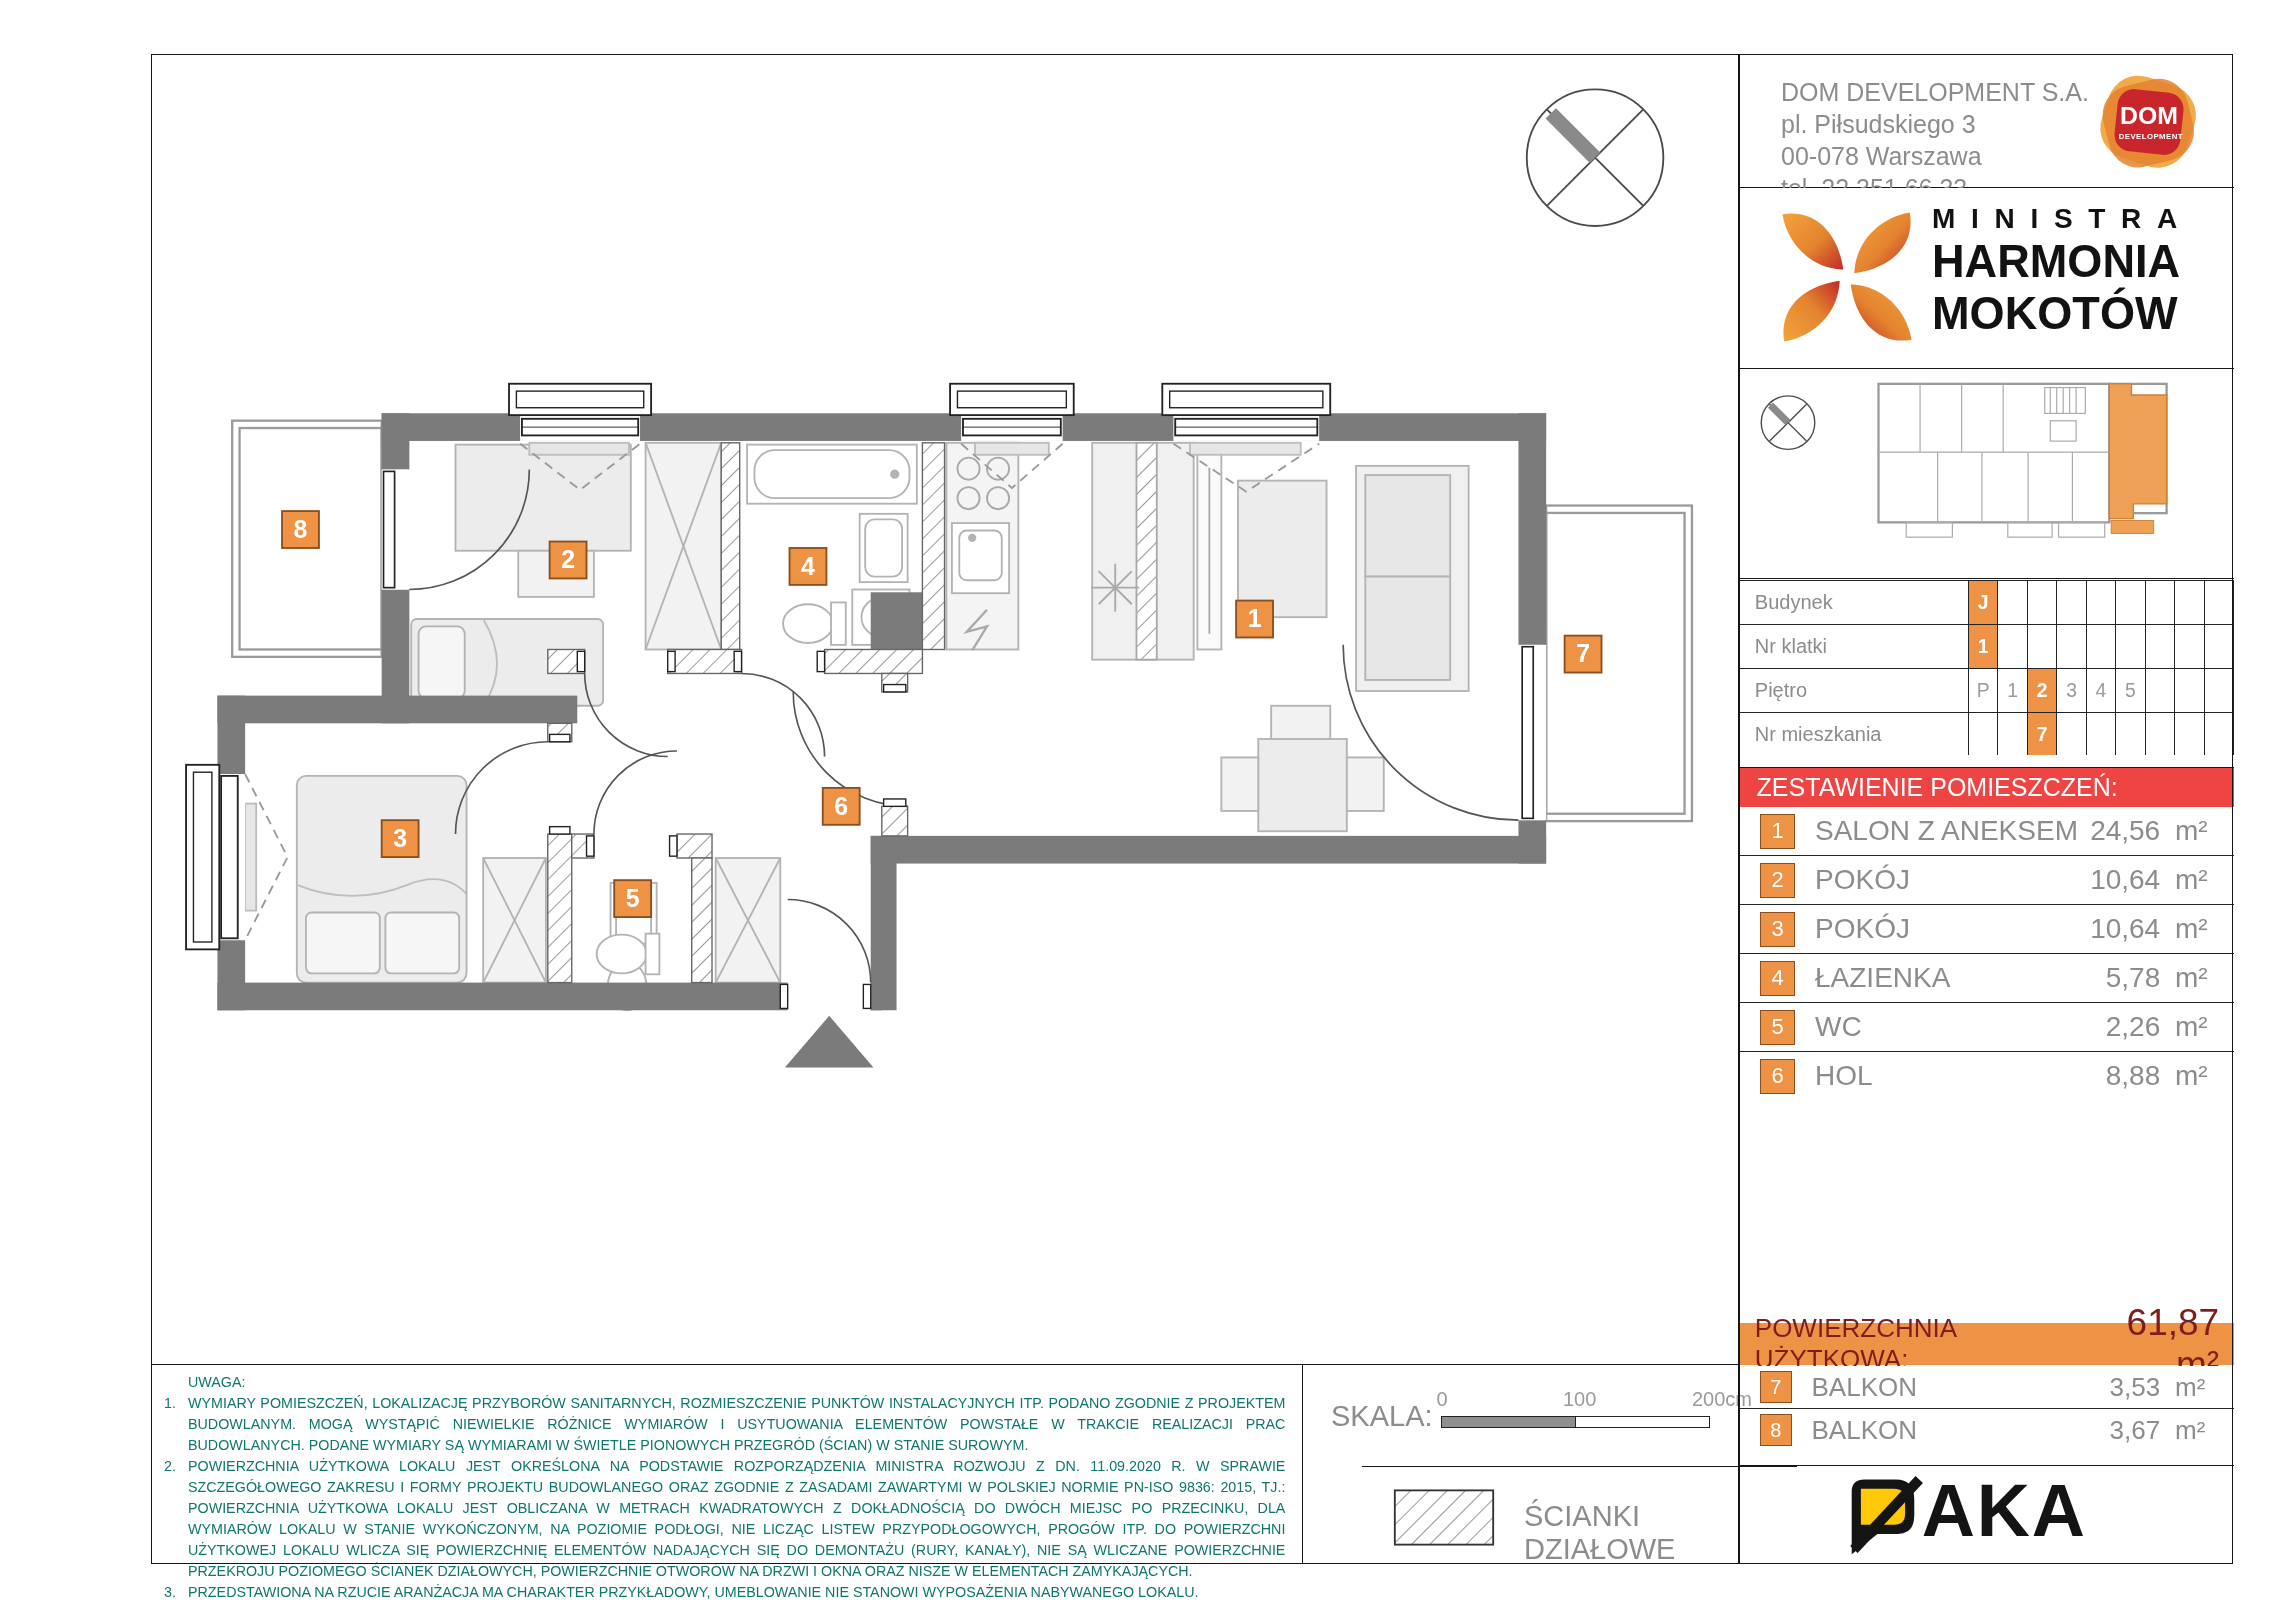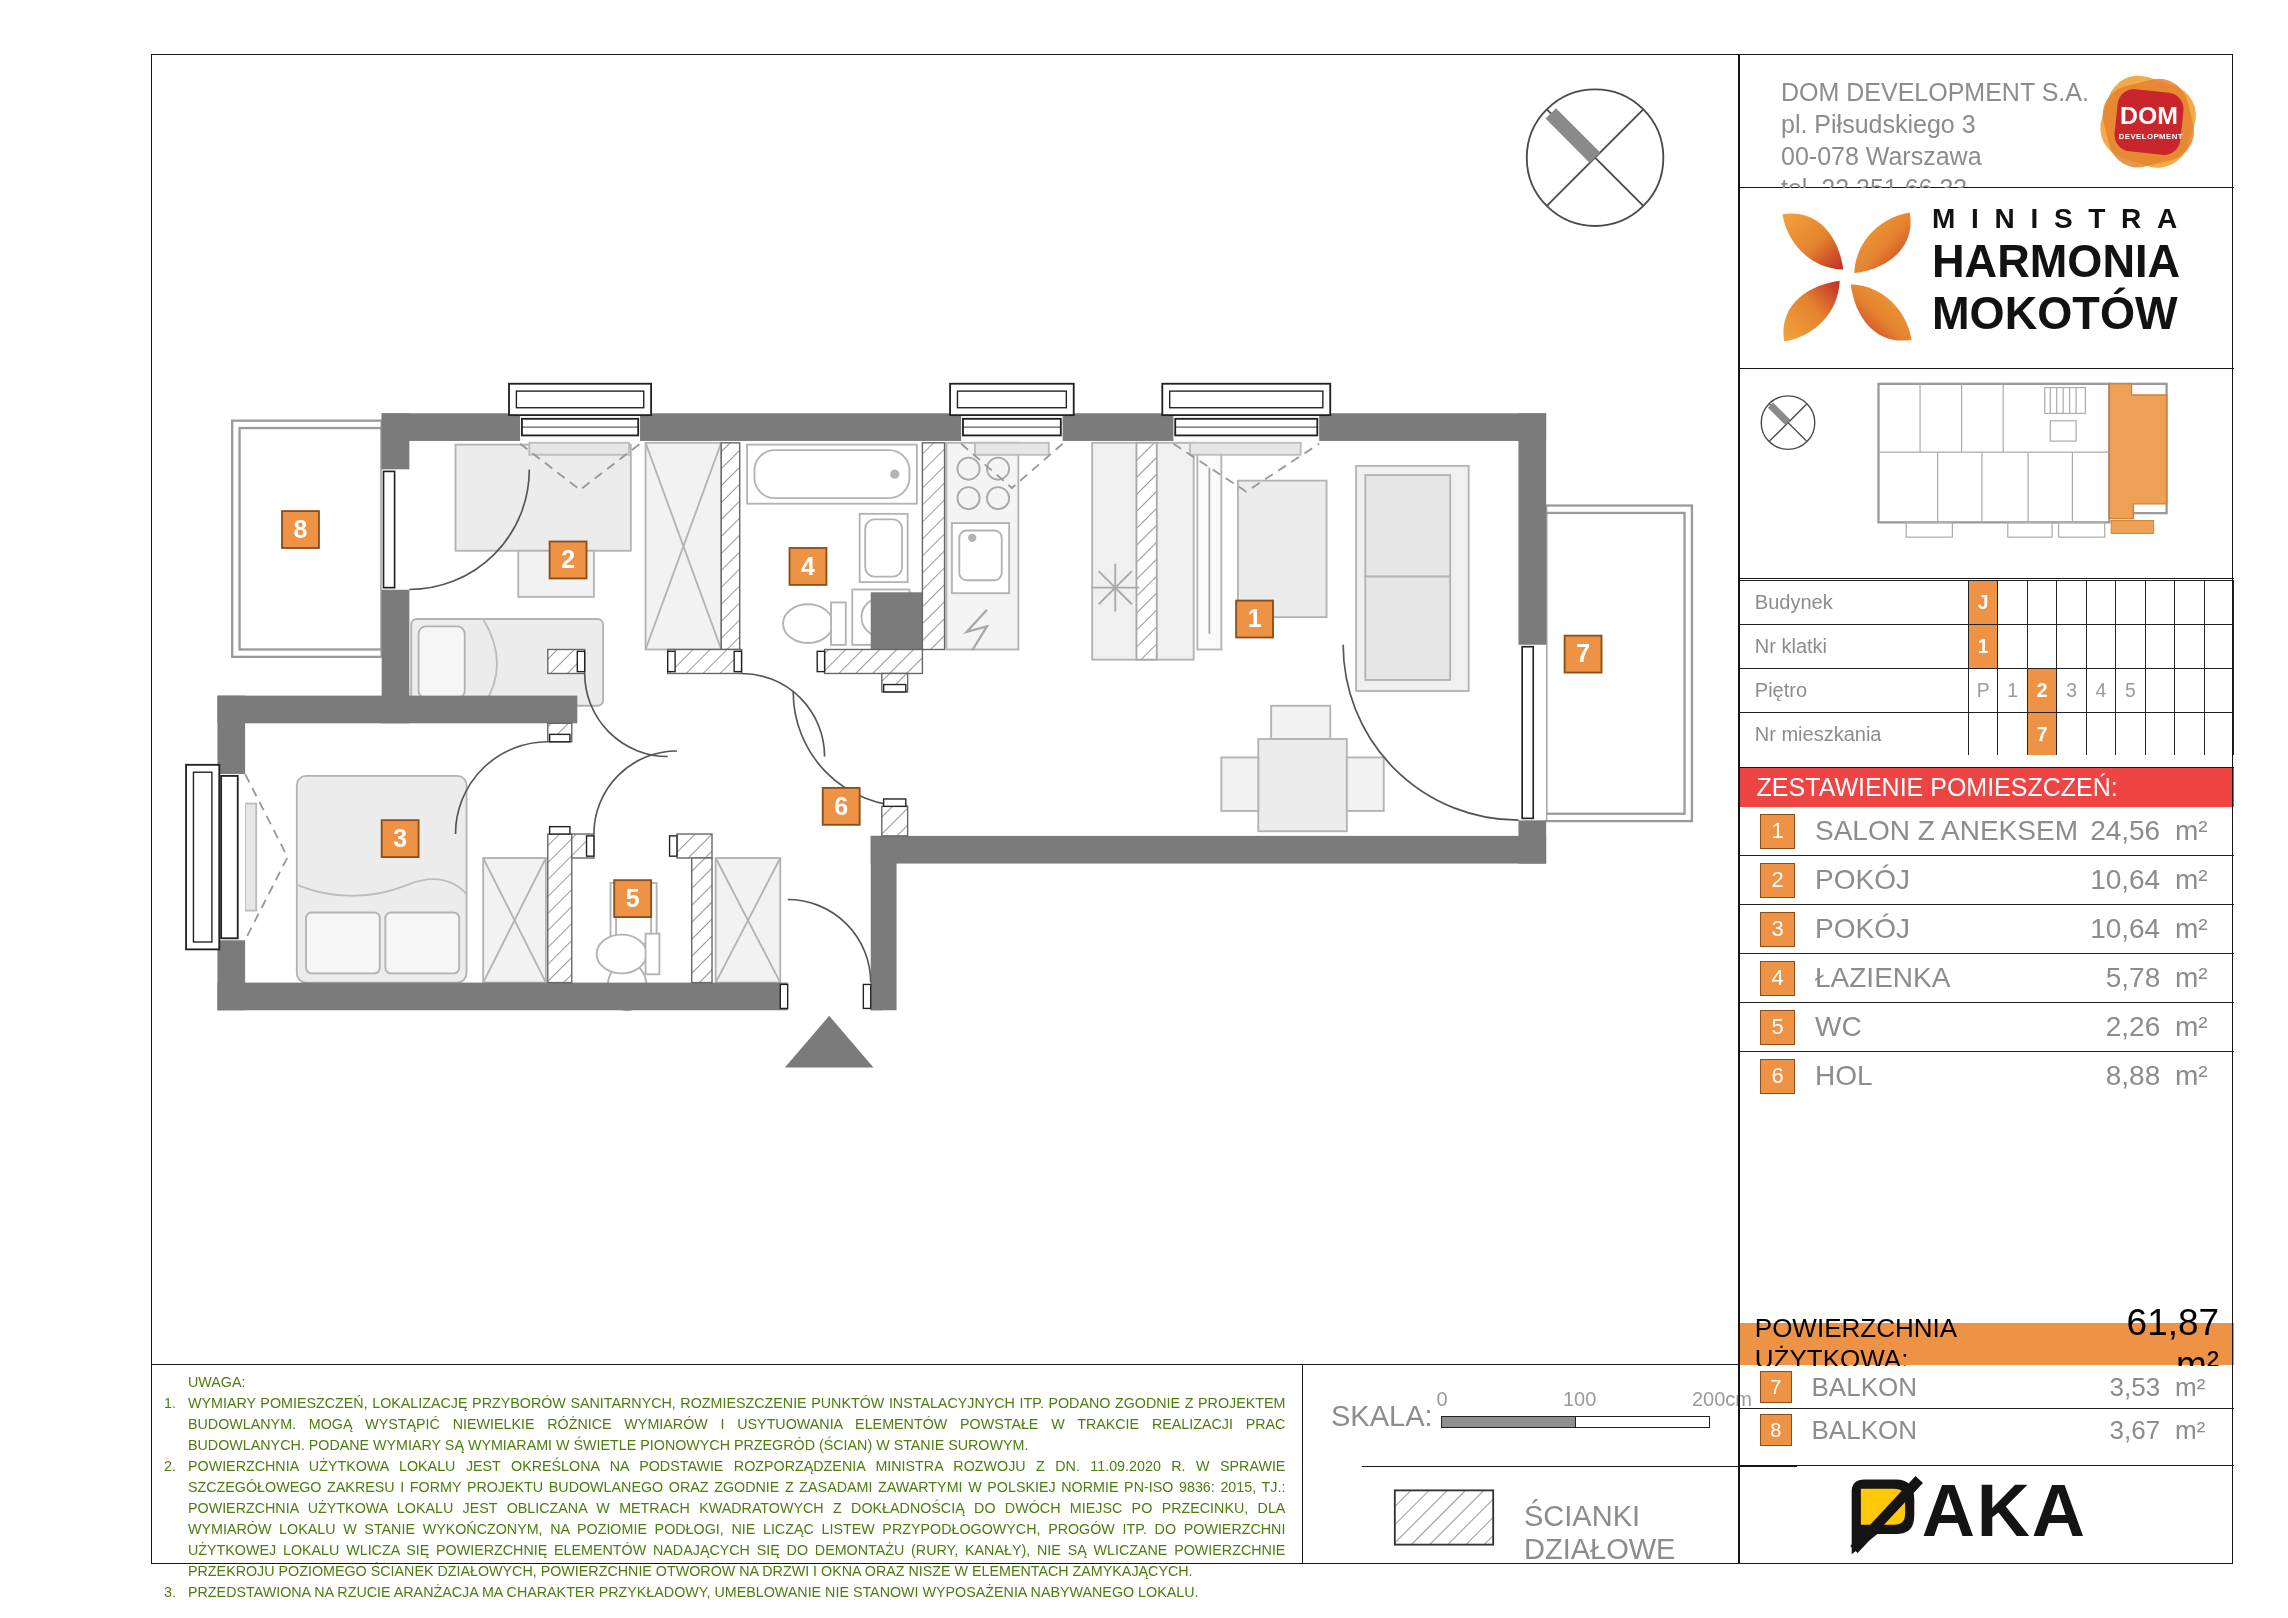--- a/index.html
+++ b/index.html
@@ -30,32 +30,32 @@
   #gap-row{top:755px;height:13px;}
   #zest-header{top:768px;height:39px;background:#ef4444;color:#fff;font-size:25px;display:flex;align-items:center;padding-left:16.6px;}
   .room-row{height:48px;display:flex;align-items:center;border-bottom:1.8px solid #222;background:#fff;}
   #room-rows{top:807px;}
   .badge{width:33px;height:33px;margin-left:20px;background:#EE9245;border:1.8px solid #8a4f1d;color:#fff;
          font-size:22px;display:flex;align-items:center;justify-content:center;flex:none;}
   .room-name{margin-left:20px;color:#8c8c8c;font-size:28px;white-space:nowrap;}
   .room-area{margin-left:auto;color:#8c8c8c;font-size:28px;}
   .room-unit{width:59px;margin-left:14.8px;color:#8c8c8c;font-size:28px;}
   #rc-empty{top:1095px;height:229px;}
-  #pow-bar{top:1323px;height:42px;background:#EE9245;color:#000000;display:flex;align-items:center;}
+  #pow-bar{top:1323px;height:42px;background:#EE9245;color:#7f1d1d;display:flex;align-items:center;}
   #pow-bar .pl{font-size:26px;margin-left:14.8px;}
   #pow-bar .pv{font-size:37px;font-weight:normal;margin-left:auto;margin-right:14.8px;text-align:right;}
   #balcony-rows{top:1366px;}
   .balc-row{height:42px;}
   .balc-row .badge{width:29.5px;height:29.5px;font-size:20px;}
   .balc-row .room-name,.balc-row .room-area,.balc-row .room-unit{font-size:26px;}
   #gap-row2{top:1449px;height:16.6px;border-bottom:1.8px solid #161616;}
   #paka-box{top:1466px;height:99px;display:flex;align-items:center;justify-content:center;}
   
   #notes-box{left:151px;top:1364px;width:1152px;height:200px;border-top:1.8px solid #161616;border-right:1.8px solid #161616;
-             color:#4d7c0f;font-size:14.3px;line-height:21px;}
+             color:#0f766e;font-size:14.3px;line-height:21px;}
   #notes-inner{position:absolute;left:13px;right:16.6px;top:7.4px;}
   #notes-title{margin-left:24px;}
   .note-item{display:flex;text-align:justify;}
   .note-no{width:24px;flex:none;}
   #skala-box{left:1303px;top:1364px;width:435px;height:102px;border-top:1.8px solid #161616;}
   #skala-label{position:absolute;left:28px;top:35px;color:#8c8c8c;font-size:29px;}
   #scalebar{position:absolute;left:138px;top:51px;width:269px;height:12px;}
   #scalebar .seg{position:absolute;top:0;height:12px;width:135px;border:1.4px solid #222;box-sizing:border-box;}
   #scalebar .seg1{left:0;background:#8f8f8f;}
   #scalebar .seg2{left:134px;background:#fff;}

